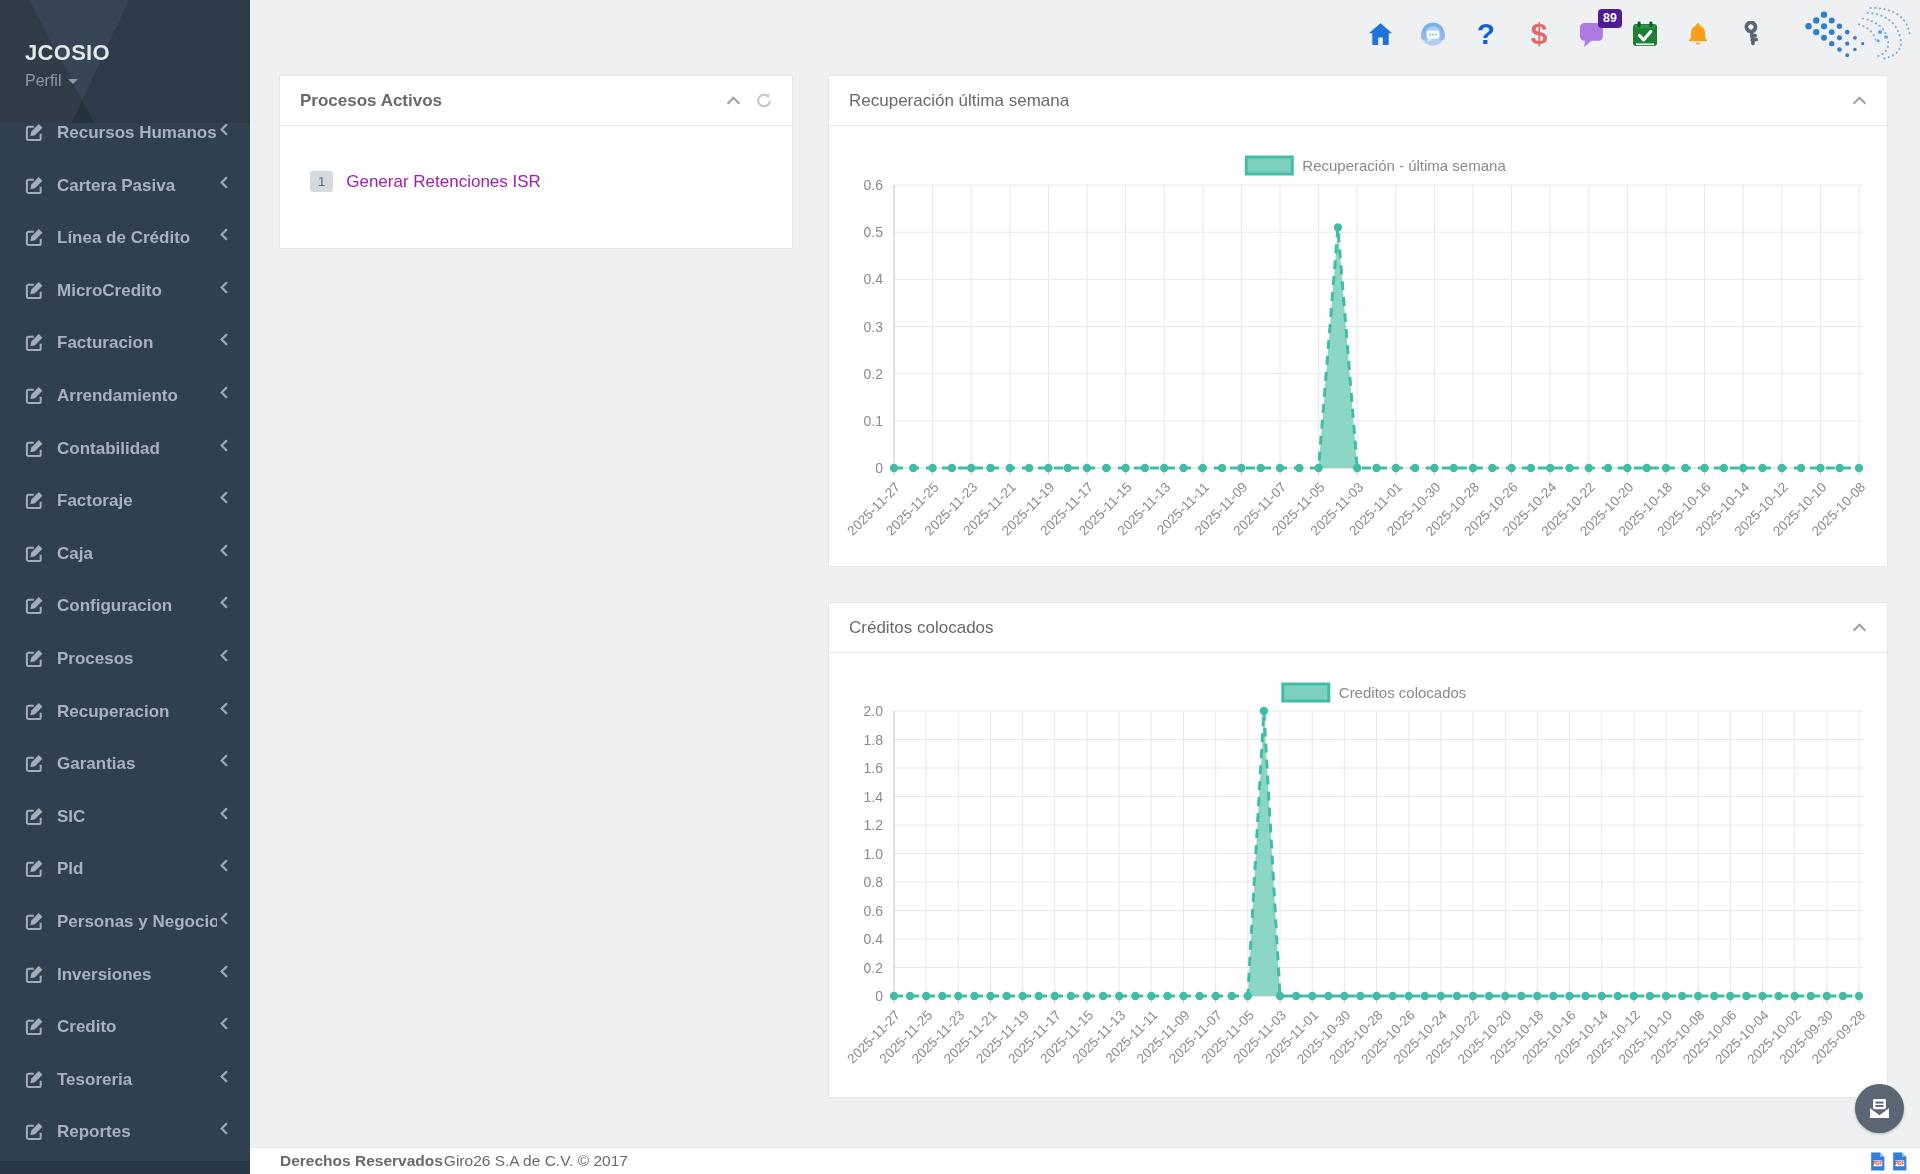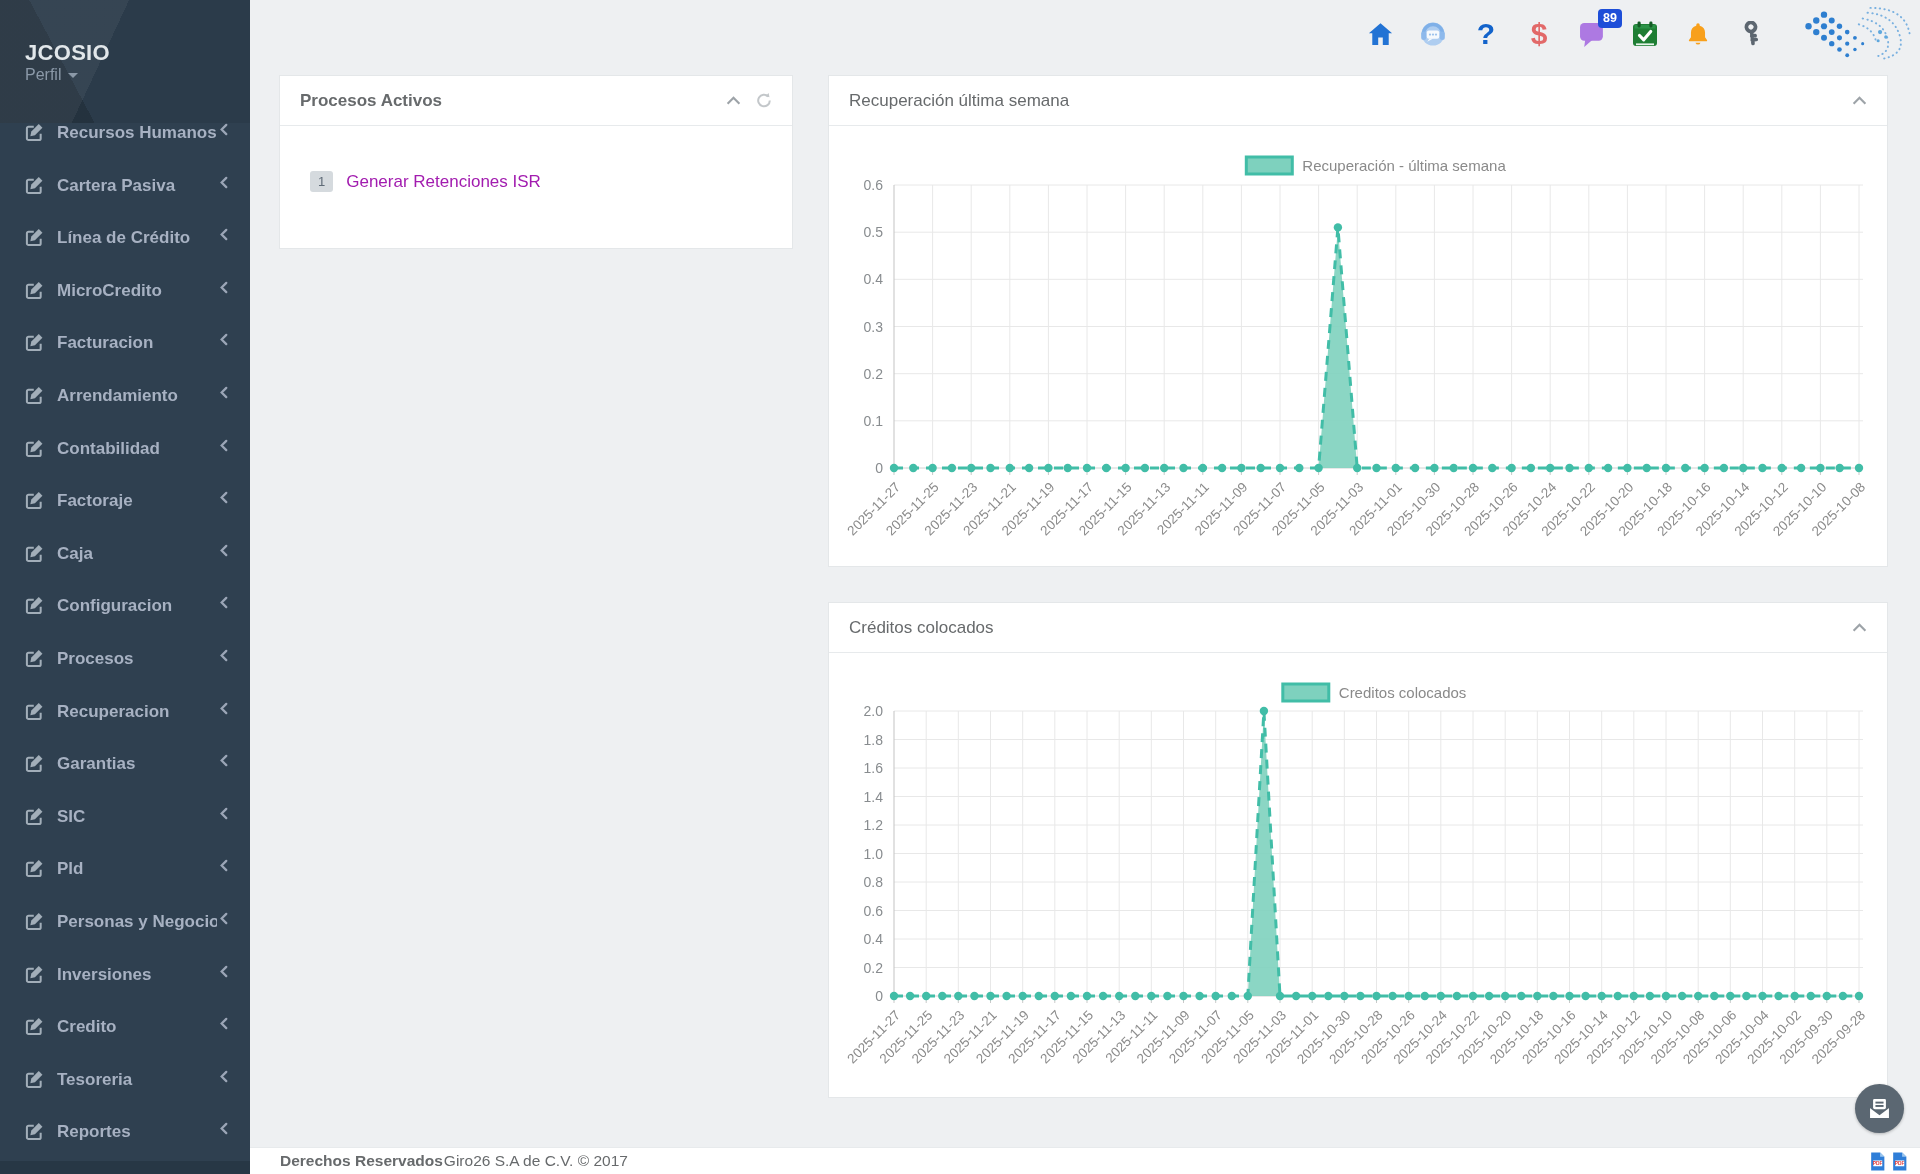--- a/index.html
+++ b/index.html
@@ -10,35 +10,35 @@
   .sidebar { position:absolute; left:0; top:0; width:250px; height:1174px; background:#2f4050; z-index:2; }
   .sidebar-header {
     height:123px;
     background:
       linear-gradient(115deg, rgba(255,255,255,0.05) 0 42%, rgba(255,255,255,0) 42%),
       linear-gradient(62deg, rgba(0,0,0,0.16) 0 30%, rgba(0,0,0,0) 30%),
       #2b3b4a;
     padding:40px 0 0 25px;
   }
   .sidebar-user { color:#e2e7ea; font-size:22px; font-weight:bold; letter-spacing:0.3px; }
-  .sidebar-profile { color:#8b99a8; font-size:16px; cursor:pointer; display:inline-flex; align-items:center; gap:7px; }
+  .sidebar-profile { color:#8b99a8; font-size:16px; margin-top:6px; cursor:pointer; display:inline-flex; align-items:center; gap:7px; }
   .caret-down { width:0; height:0; border-left:5px solid transparent; border-right:5px solid transparent; border-top:5px solid #8b99a8; display:inline-block; }
   .nav { list-style:none; }
   .nav-item { height:52.6px; display:flex; align-items:flex-start; padding:0 20px 0 25px; color:#a7b1c2; font-size:17px; font-weight:600; cursor:pointer; }
   .nav-item .edit-ic { width:19px; height:19px; margin-right:13px; flex:none; }
   .nav-item .lbl { flex:1; white-space:nowrap; overflow:hidden; }
   .nav-item .chev { width:13px; height:13px; flex:none; opacity:0.9; }
   .sidebar-strip { position:absolute; left:0; bottom:0; width:100%; height:13px; background:#273745; }
 
   
   .topbar { position:absolute; top:8px; right:8px; height:52px; display:flex; align-items:center; gap:21px; z-index:3; }
   .tb-icon { width:32px; height:32px; display:flex; align-items:center; justify-content:center; position:relative; cursor:pointer; }
   .glyph-q { font-size:30px; font-weight:bold; color:#1263cb; }
   .glyph-d { font-size:30px; font-weight:bold; color:#e26969; }
-  .chat-badge { position:absolute; top:-9px; right:-14px; background:#1d4ed8; color:#fff; font-size:12.5px; font-weight:bold; padding:2px 5px; border-radius:4px; line-height:1.2; }
+  .chat-badge { position:absolute; top:-9px; right:-14px; background:#4c1d95; color:#fff; font-size:12.5px; font-weight:bold; padding:2px 5px; border-radius:4px; line-height:1.2; }
   .brand-logo { width:118px; height:58px; margin-left:6px; cursor:pointer; }
 
   
   .panel { position:absolute; background:#fff; border:1px solid #e4e7e9; }
   .panel-header { height:50px; display:flex; align-items:center; padding:0 20px; border-bottom:1px solid #e7eaec; }
   .panel-title { font-size:17px; color:#676a6c; }
   .panel-title.bold { font-weight:bold; }
   .panel-tools { margin-left:auto; display:flex; align-items:center; gap:15px; }
   .tool-ic { width:16px; height:16px; cursor:pointer; display:flex; align-items:center; justify-content:center; }
 

